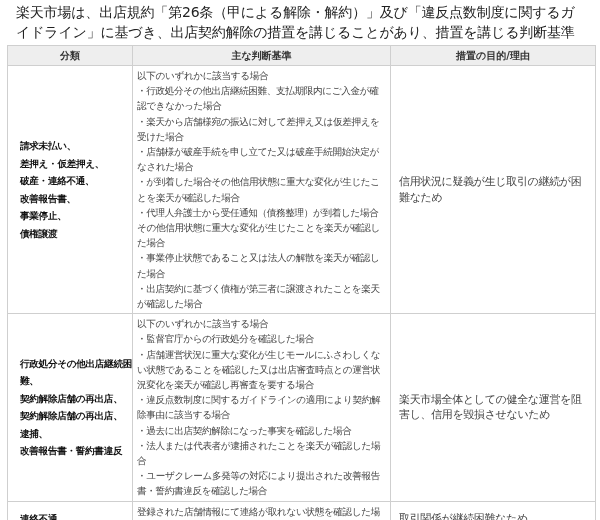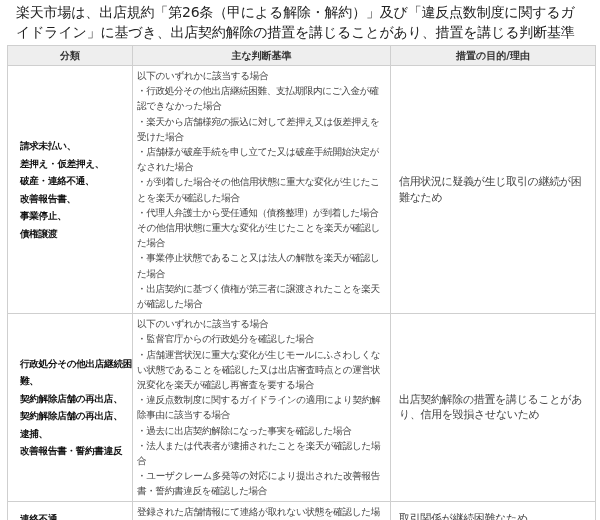--- a/index.html
+++ b/index.html
@@ -76,21 +76,21 @@
       <td class="crit">
         <div>以下のいずれかに該当する場合</div>
         <div>・監督官庁からの行政処分を確認した場合</div>
         <div>・店舗運営状況に重大な変化が生じモールにふさわしくない状態であることを確認した又は出店審査時点との運営状況変化を楽天が確認し再審査を要する場合</div>
         <div>・違反点数制度に関するガイドラインの適用により契約解除事由に該当する場合</div>
         <div>・過去に出店契約解除になった事実を確認した場合</div>
         <div>・法人または代表者が逮捕されたことを楽天が確認した場合</div>
         <div>・ユーザクレーム多発等の対応により提出された改善報告書・誓約書違反を確認した場合</div>
       </td>
       <td class="purp">
-        <div>出店契約解除の措置を講じることがあり、信用を毀損させないため</div>
+        <div>楽天市場全体としての健全な運営を阻害し、信用を毀損させないため</div>
       </td>
     </tr>
 
     <tr class="r3">
       <td class="cat">
         <div>連絡不通</div>
       </td>
       <td class="crit">
         <div>登録された店舗情報にて連絡が取れない状態を確認した場合</div>
       </td>

